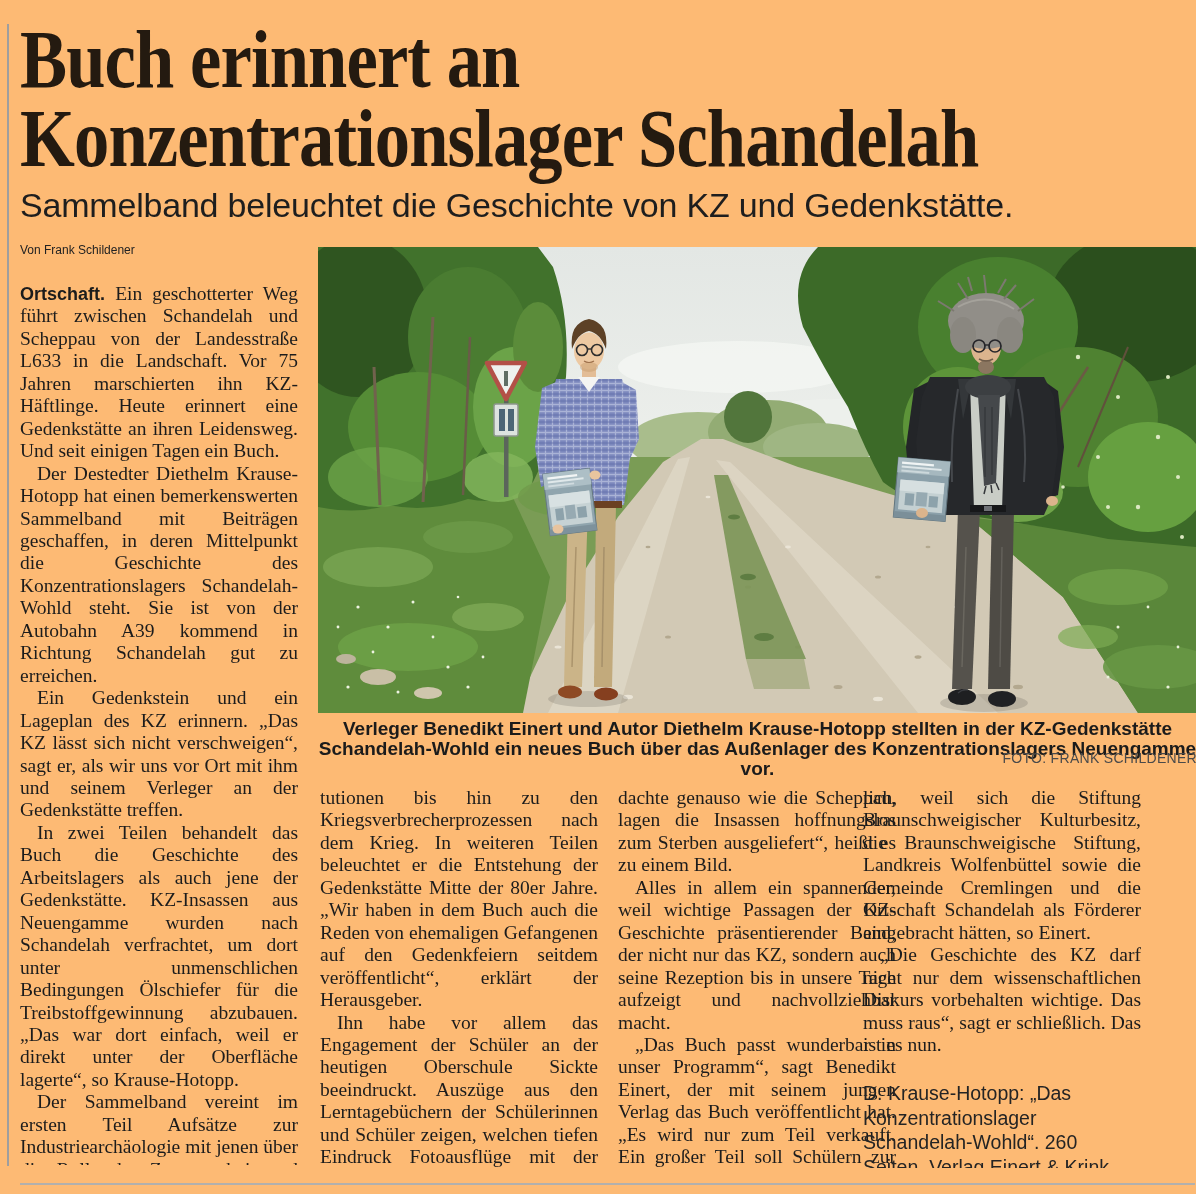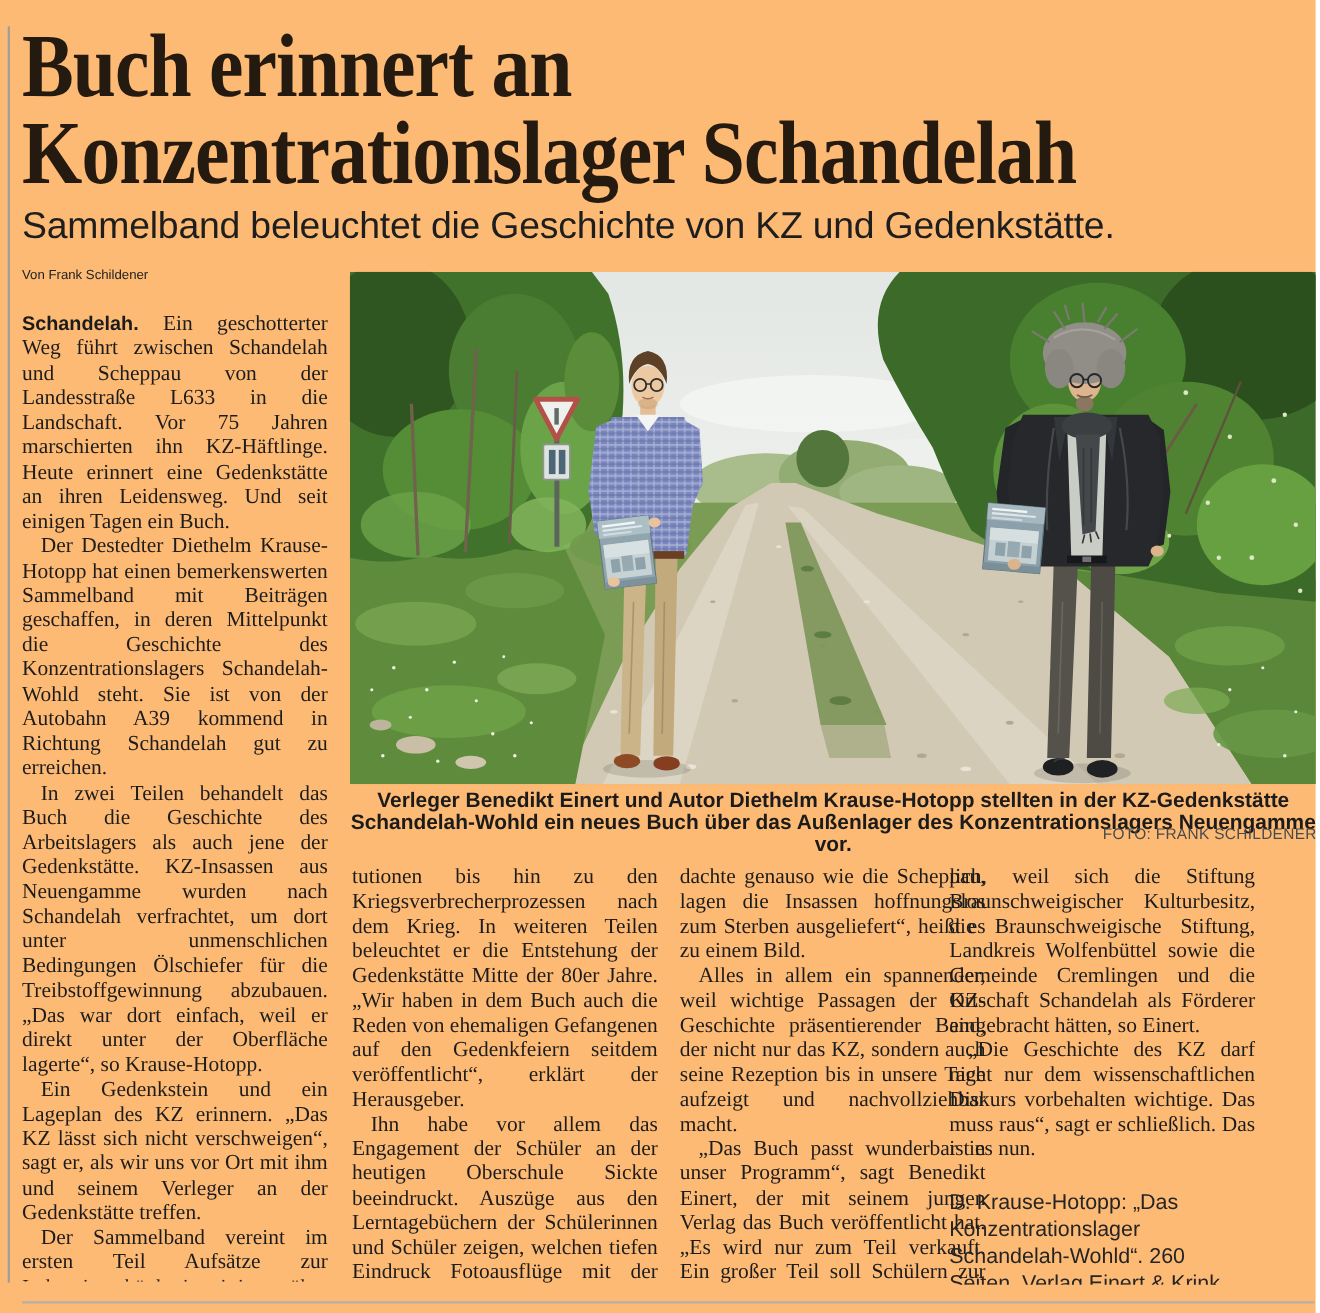--- a/index.html
+++ b/index.html
@@ -45,24 +45,24 @@
 
   <div class="headline">
     <div>Buch erinnert an</div>
     <div>Konzentrationslager Schandelah</div>
   </div>
 
   <div class="subhead">Sammelband beleuchtet die Geschichte von KZ und Gedenkstätte.</div>
   <div class="byline">Von Frank Schildener</div>
 
   <div class="bodycol" id="col1">
-    <p><span class="lead">Schandelah.</span> <span>Ein geschotterter Weg führt zwischen Schandelah und Scheppau von der Landesstraße L633 in die Landschaft. Vor 75 Jahren marschierten ihn KZ-Häftlinge. Heute erinnert eine Gedenkstätte an ihren Leidensweg. Und seit einigen Tagen ein Buch.</span></p>
+    <p><span class="lead">Ortschaft.</span> <span>Ein geschotterter Weg führt zwischen Schandelah und Scheppau von der Landesstraße L633 in die Landschaft. Vor 75 Jahren marschierten ihn KZ-Häftlinge. Heute erinnert eine Gedenkstätte an ihren Leidensweg. Und seit einigen Tagen ein Buch.</span></p>
     <p class="ind">Der Destedter Diethelm Krause-Hotopp hat einen bemerkenswerten Sammelband mit Beiträgen geschaffen, in deren Mittelpunkt die Geschichte des Konzentrationslagers Schandelah-Wohld steht. Sie ist von der Autobahn A39 kommend in Richtung Schandelah gut zu erreichen.</p>
+    <p class="ind">Ein Gedenkstein und ein Lageplan des KZ erinnern. „Das KZ lässt sich nicht verschweigen“, sagt er, als wir uns vor Ort mit ihm und seinem Verleger an der Gedenkstätte treffen.</p>
     <p class="ind">In zwei Teilen behandelt das Buch die Geschichte des Arbeitslagers als auch jene der Gedenkstätte. KZ-Insassen aus Neuengamme wurden nach Schandelah verfrachtet, um dort unter unmenschlichen Bedingungen Ölschiefer für die Treibstoffgewinnung abzubauen. „Das war dort einfach, weil er direkt unter der Oberfläche lagerte“, so Krause-Hotopp.</p>
-    <p class="ind">Ein Gedenkstein und ein Lageplan des KZ erinnern. „Das KZ lässt sich nicht verschweigen“, sagt er, als wir uns vor Ort mit ihm und seinem Verleger an der Gedenkstätte treffen.</p>
     <p class="ind">Der Sammelband vereint im ersten Teil Aufsätze zur Industriearchäologie mit jenen über die Rolle der Zwangsarbeit und jener der Industrieunternehmen und NS-Insti-</p>
   </div>
 
   <div class="photo">
     <svg width="879" height="466" viewBox="0 0 879 466" preserveAspectRatio="none">
       <defs>
         <linearGradient id="skyg" x1="0" y1="0" x2="0" y2="1">
           <stop offset="0" stop-color="#e3e7e4"></stop>
             <stop offset="1" stop-color="#f0f2ee"></stop>
         </linearGradient>

